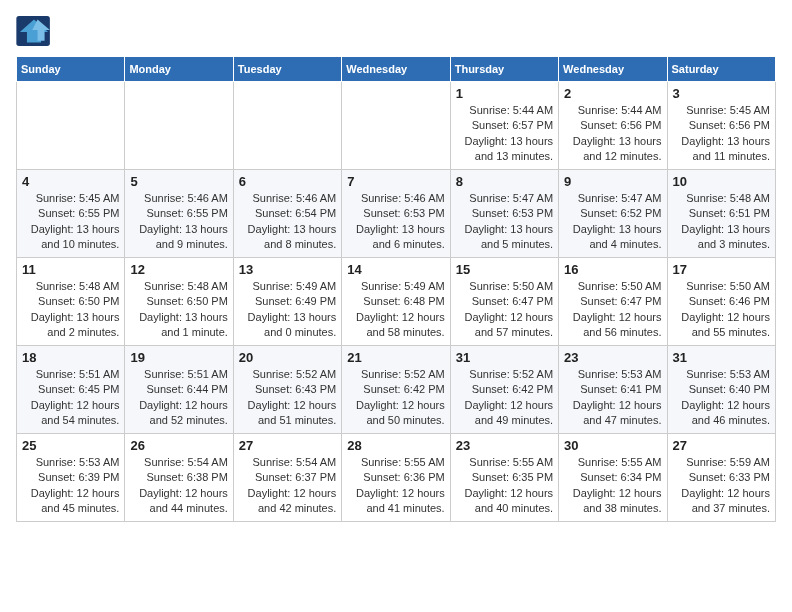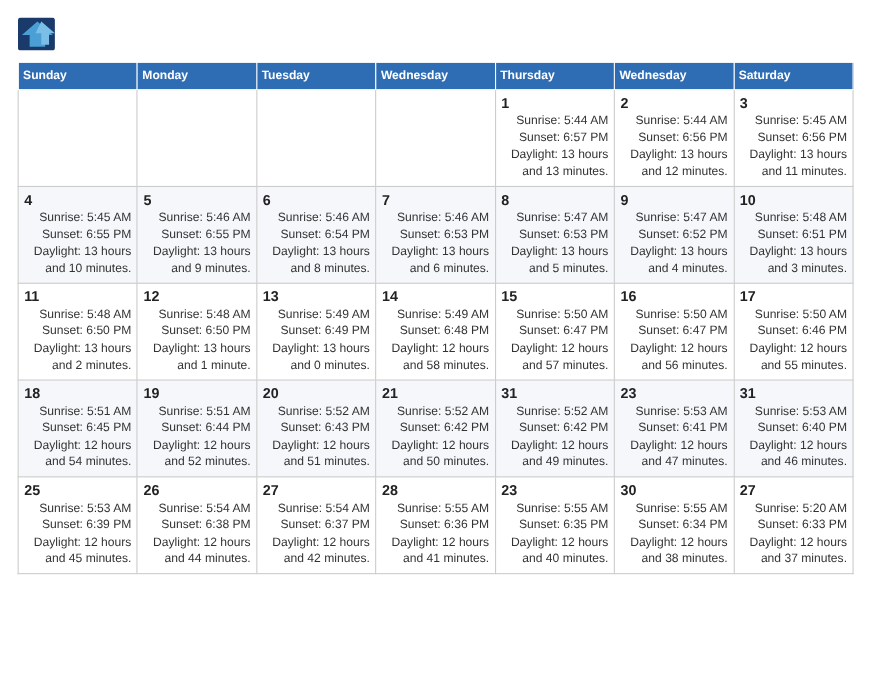--- a/index.html
+++ b/index.html
@@ -336,20 +336,20 @@
         </td>
         <td>
           <span class="day-number">30</span>
           <div class="day-info" style="white-space: pre-line;">Sunrise: 5:55 AM
 Sunset: 6:34 PM
 Daylight: 12 hours
 and 38 minutes.</div>
         </td>
         <td>
           <span class="day-number">27</span>
-          <div class="day-info" style="white-space: pre-line;">Sunrise: 5:20 AM
+          <div class="day-info" style="white-space: pre-line;">Sunrise: 5:59 AM
 Sunset: 6:33 PM
 Daylight: 12 hours
 and 37 minutes.</div>
         </td>
       </tr>
     </tbody>
 </table>
 
 </body></html>

